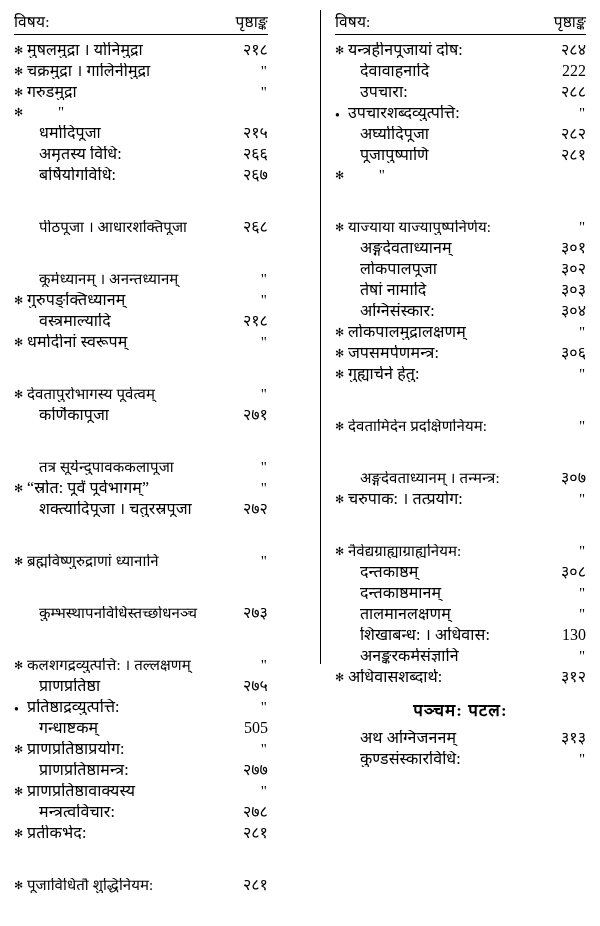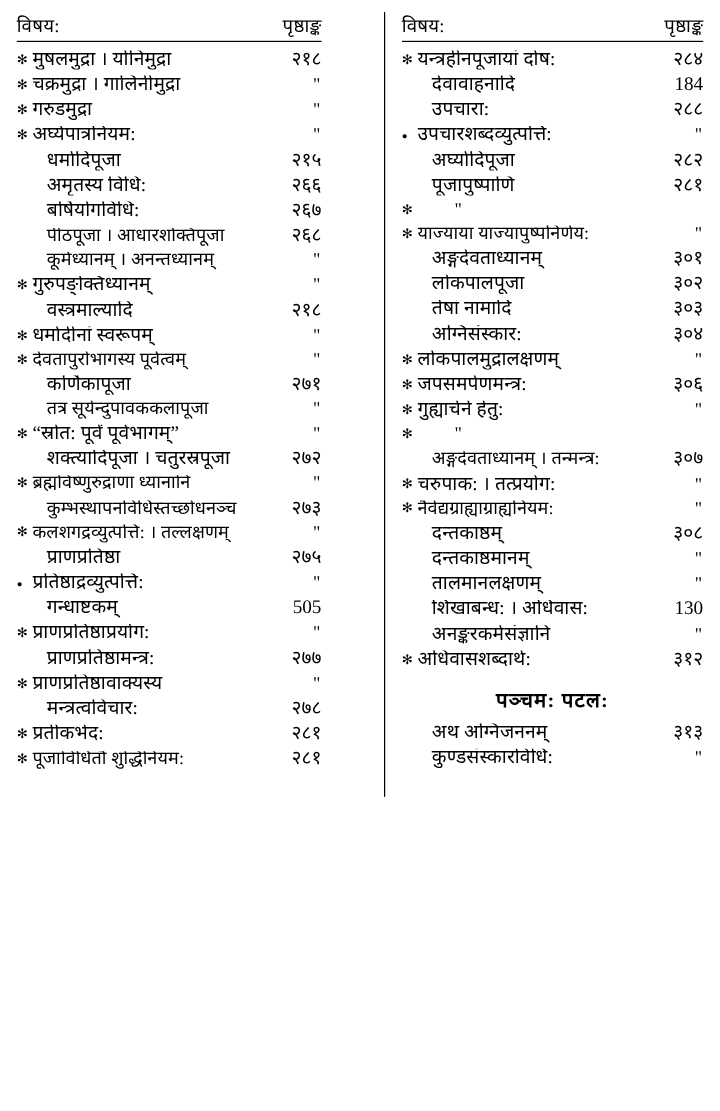--- a/index.html
+++ b/index.html
@@ -85,20 +85,21 @@
     letter-spacing: 0.1px;
     white-space: nowrap;
     overflow: hidden;
     text-overflow: clip;
   }
   .title.indent {
     padding-left: 12px;
   }
   .title.small {
     font-size: 15px;
+    margin-top: 32px;
   }
   .pageno {
     flex: 0 0 auto;
     font-size: 16px;
     text-align: right;
     min-width: 34px;
     padding-left: 4px;
   }
   .pageno.ditto {
     font-size: 15px;
@@ -137,21 +138,20 @@
       </div>
 
       <div class="row">
         <span class="bullet star"></span>
         <span class="title">गरुडमुद्रा</span>
         <span class="pageno ditto">"</span>
       </div>
 
       <div class="row">
         <span class="bullet star"></span>
-        <span class="title">अर्घ्यपात्रनियम:</span>
         <span class="pageno ditto">"</span>
       </div>
 
       <div class="row">
         <span class="bullet none"></span>
         <span class="title indent">धर्मादिपूजा</span>
         <span class="pageno">२१५</span>
       </div>
 
       <div class="row">
@@ -310,21 +310,21 @@
 
       <div class="row">
         <span class="bullet star"></span>
         <span class="title">यन्त्रहीनपूजायां दोष:</span>
         <span class="pageno">२८४</span>
       </div>
 
       <div class="row">
         <span class="bullet none"></span>
         <span class="title indent">देवावाहनादि</span>
-        <span class="pageno">184</span>
+        <span class="pageno">222</span>
       </div>
 
       <div class="row">
         <span class="bullet none"></span>
         <span class="title indent">उपचारा:</span>
         <span class="pageno">२८८</span>
       </div>
 
       <div class="row">
         <span class="bullet dot"></span>
@@ -392,20 +392,21 @@
       </div>
 
       <div class="row">
         <span class="bullet star"></span>
         <span class="title">गुह्यार्चने हेतु:</span>
         <span class="pageno ditto">"</span>
       </div>
 
       <div class="row">
         <span class="bullet star"></span>
+        <span class="title small">देवतामिदेन प्रदक्षिणनियम:</span>
         <span class="pageno ditto">"</span>
       </div>
 
       <div class="row">
         <span class="bullet none"></span>
         <span class="title indent small">अङ्गदेवताध्यानम् । तन्मन्त्र:</span>
         <span class="pageno">३०७</span>
       </div>
 
       <div class="row">

